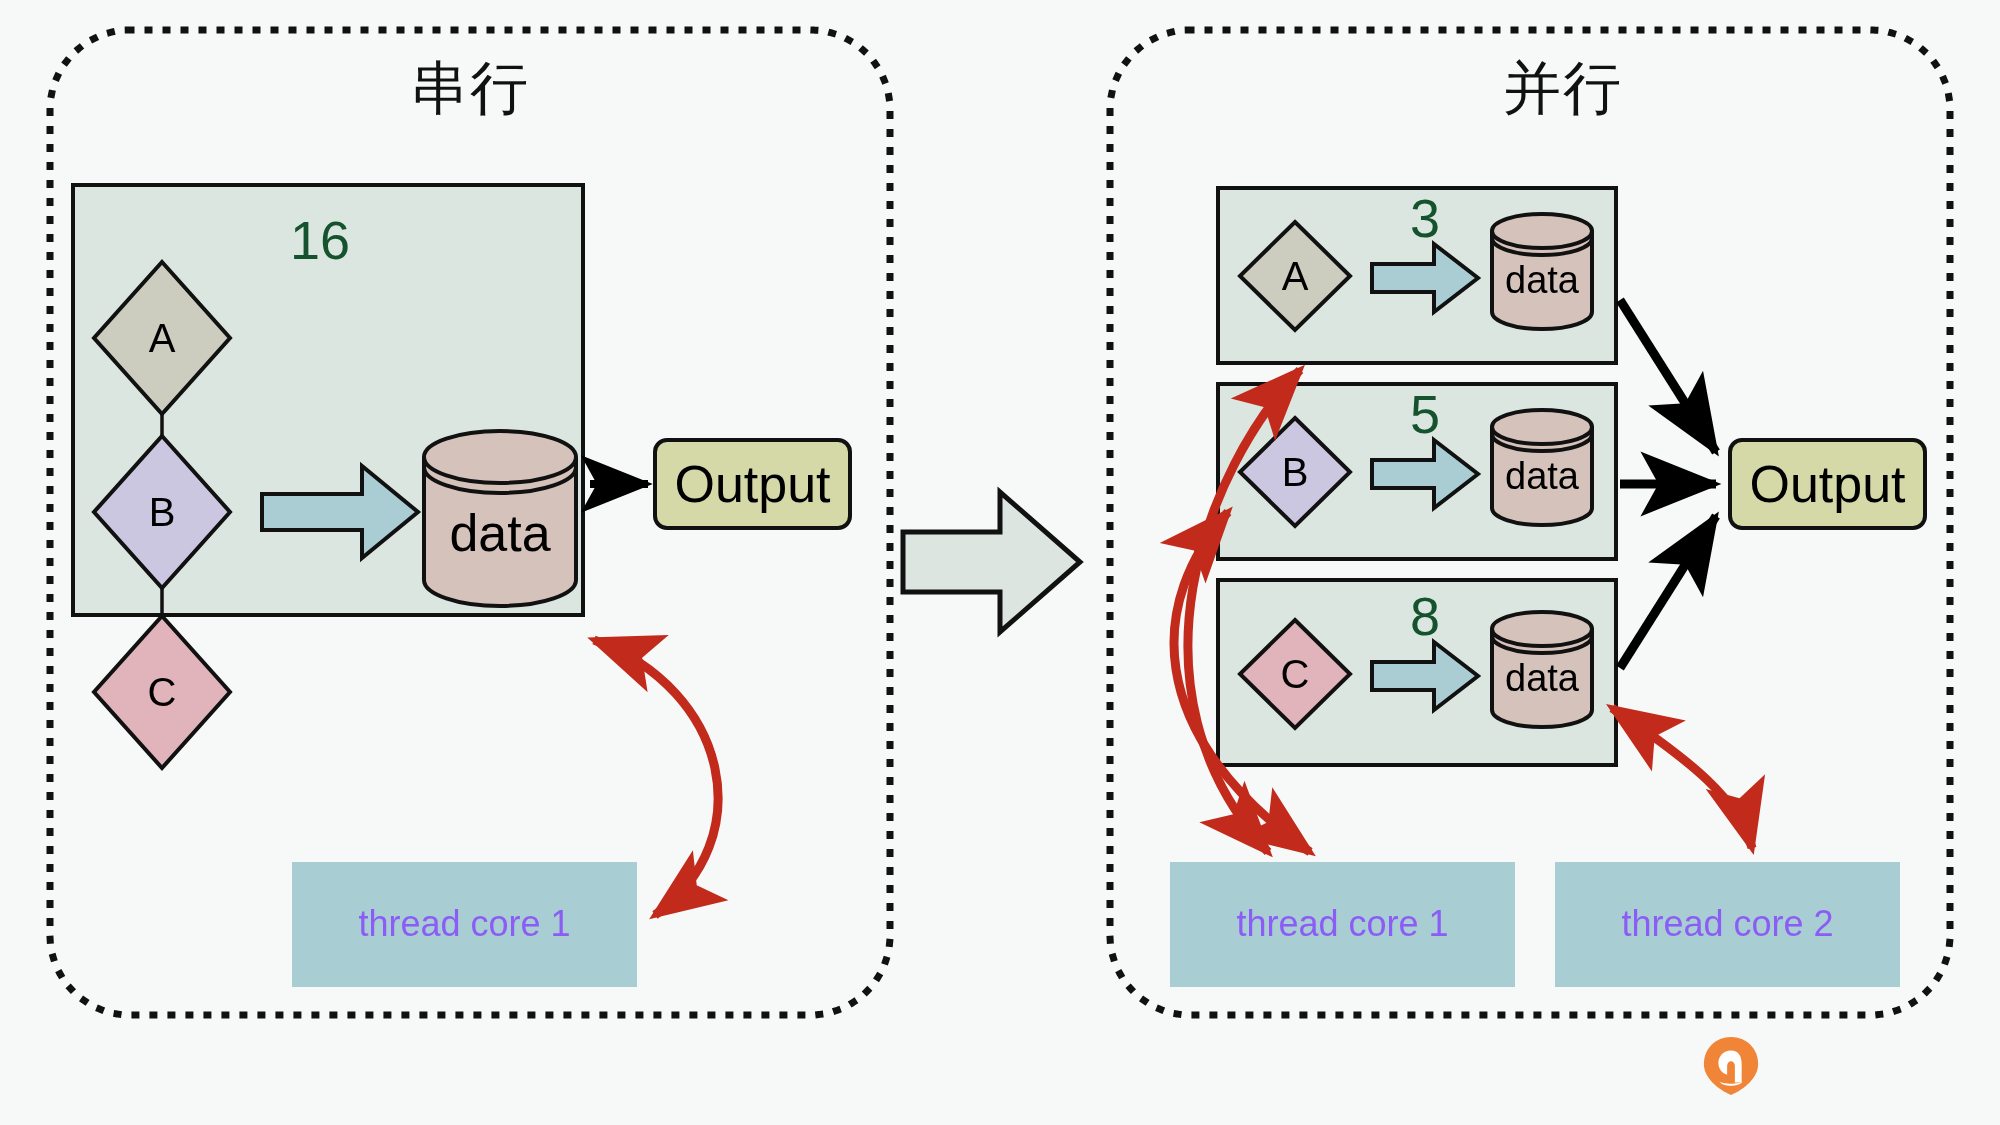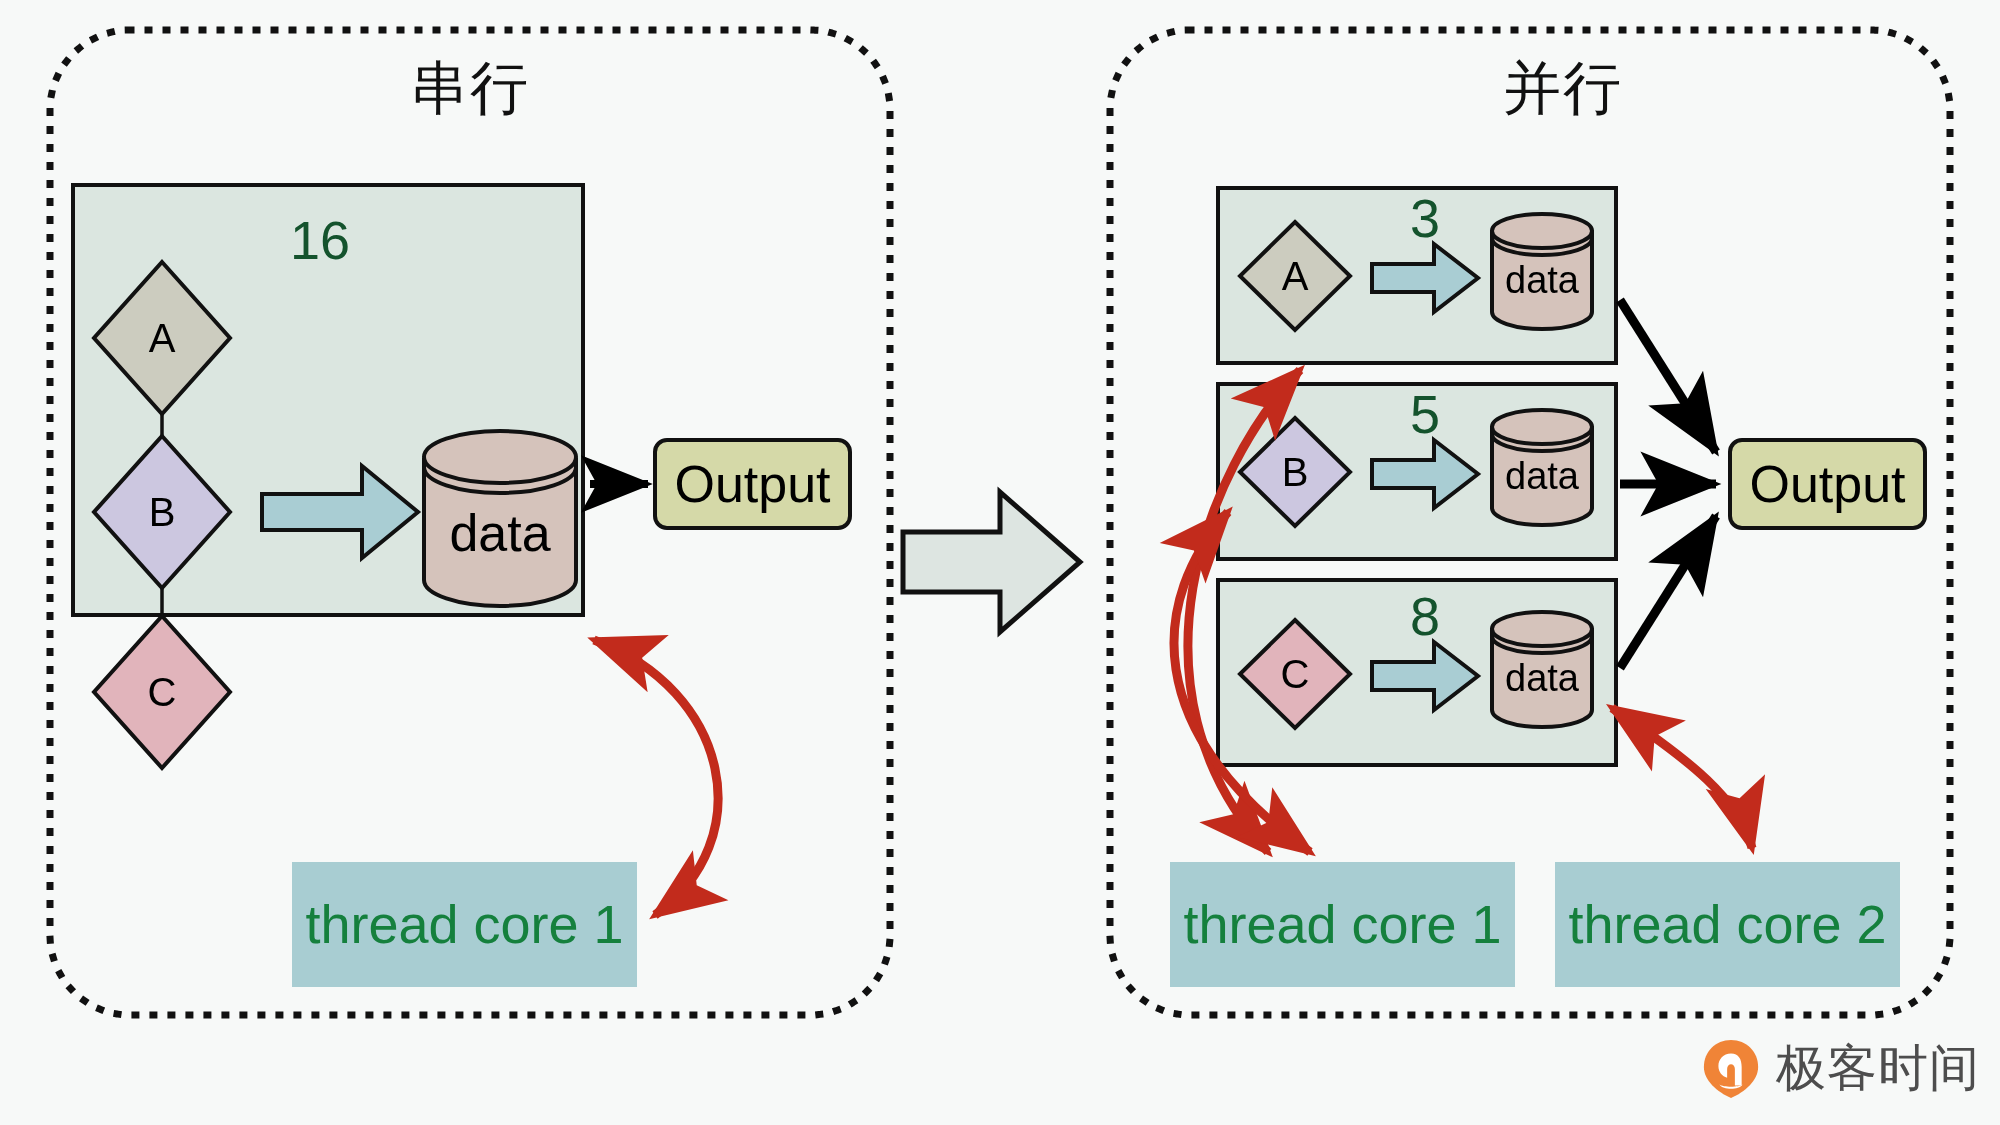--- a/index.html
+++ b/index.html
@@ -23,21 +23,21 @@
   }
   .num-label{
     position:absolute;font-size:54px;color:#14532d;
     display:flex;align-items:center;justify-content:center;white-space:nowrap;
   }
   .box-label{
     position:absolute;font-size:52px;color:#000;
     display:flex;align-items:center;justify-content:center;white-space:nowrap;
   }
   .core-label{
-    position:absolute;font-size:54px;color:#15803d;
+    position:absolute;font-size:36px;color:#8b5cf6;
     display:flex;align-items:center;justify-content:center;white-space:nowrap;
   }
   .wm{
     position:absolute;display:flex;align-items:center;gap:14px;
   }
   .wm-mark{width:62px;height:62px;position:relative;}
   .wm-text{
     font-size:50px;color:#4d4d4d;letter-spacing:1px;
     font-family:"DejaVu Sans","Liberation Sans",sans-serif;white-space:nowrap;
   }
@@ -174,16 +174,15 @@
 <div class="core-label" style="left:1555px;top:895px;width:345px;height:58px;">thread core 2</div>
 
 <div class="wm" style="left:1700px;top:1035px;">
   <span class="wm-mark">
     <svg viewBox="0 0 64 64" width="62" height="62">
       <path d="M32 2 C16 2 4 14 4 30 C4 44 18 56 32 62 C46 56 60 44 60 30 C60 14 48 2 32 2 Z" fill="#f08437"></path>
       <path d="M32 16 C24 16 19 22 19 29 C19 35 23 40 28 41 L28 32 C28 29 30 27 32 27 C34 27 36 29 36 32 L36 49 L43 49 L43 30 C43 22 40 16 32 16 Z" fill="#ffffff"></path>
       <path d="M20 48 C24 54 40 54 44 48 C40 51 24 51 20 48 Z" fill="#ffffff"></path>
     </svg>
   </span>
-  <span class="wm-text">极客时间</span>
 </div>
 
 </div>
 
 </body></html>

